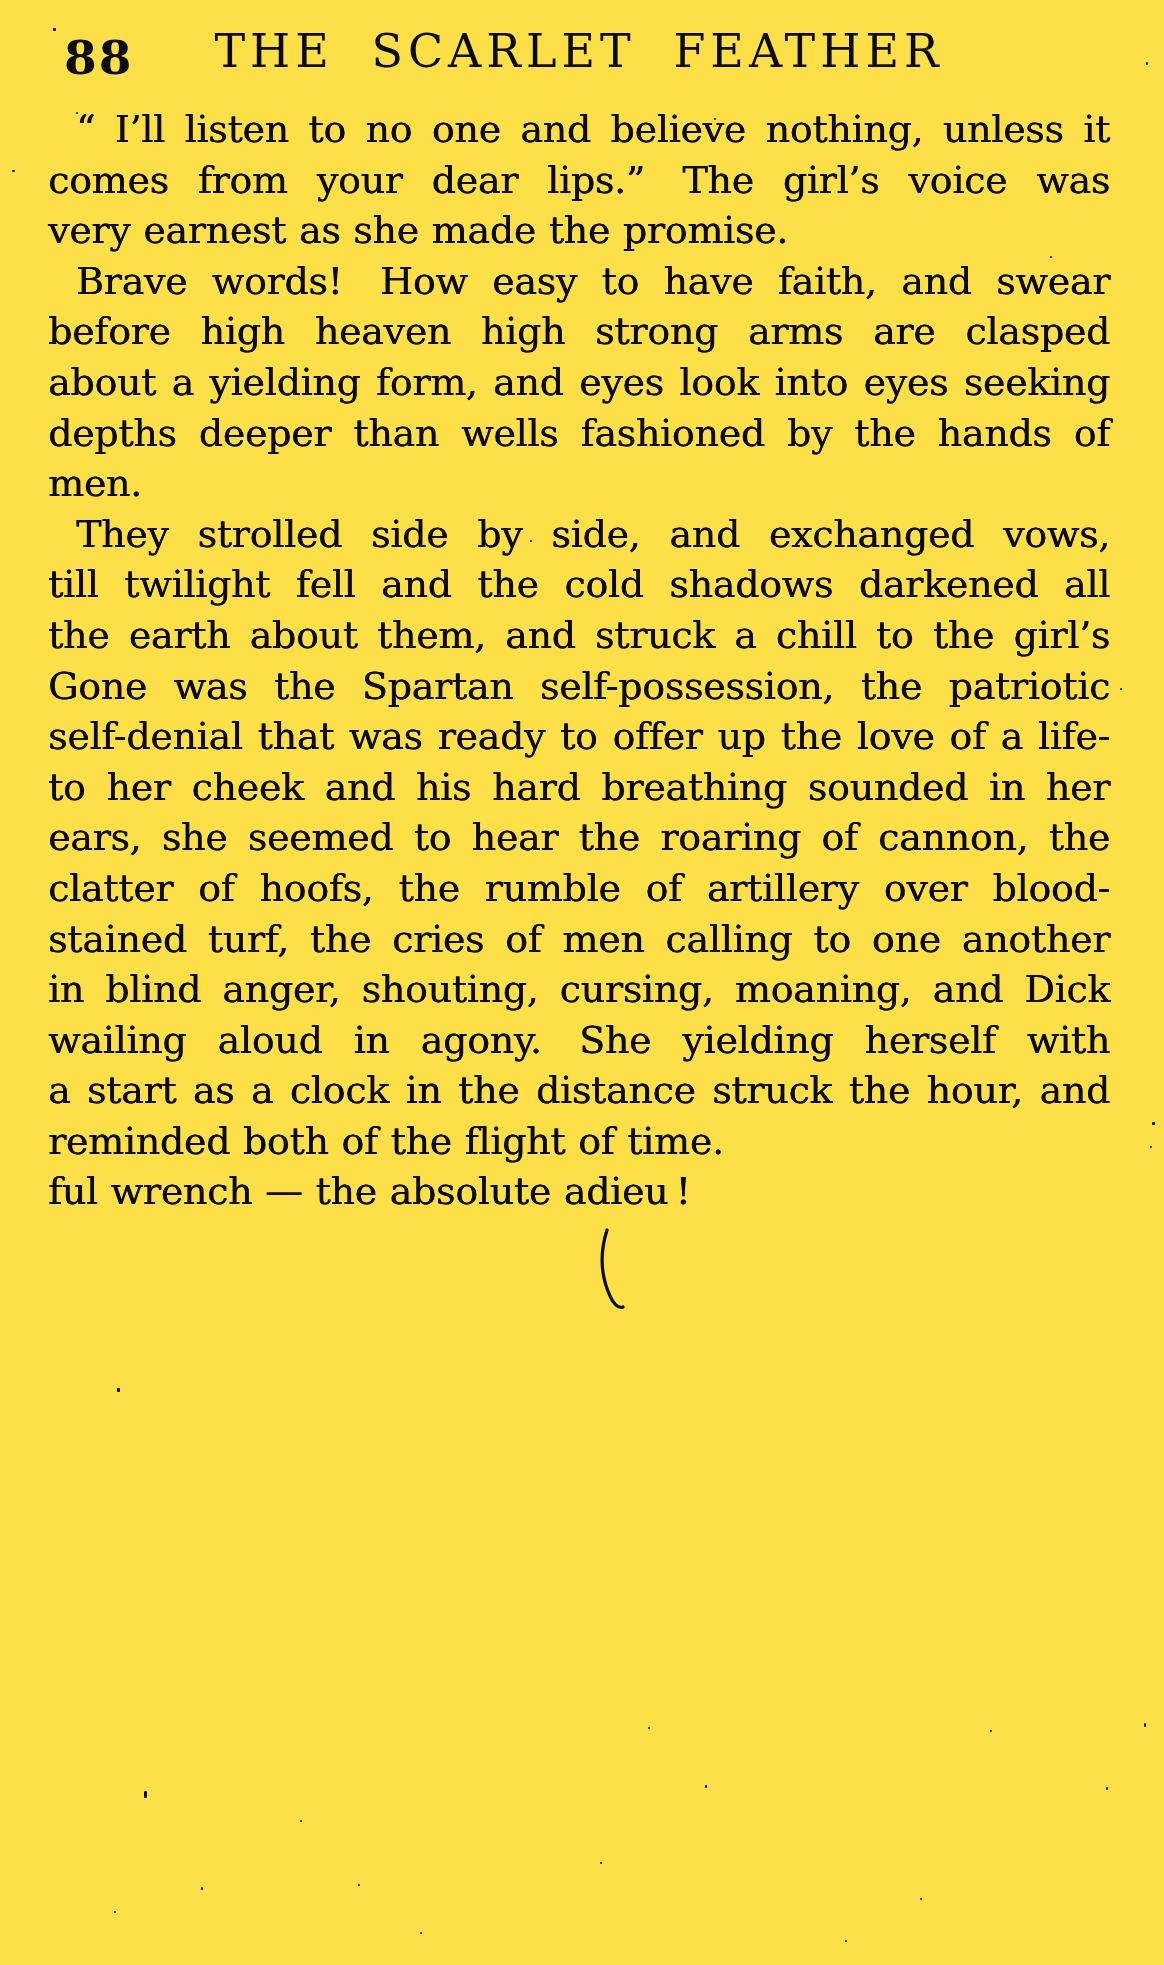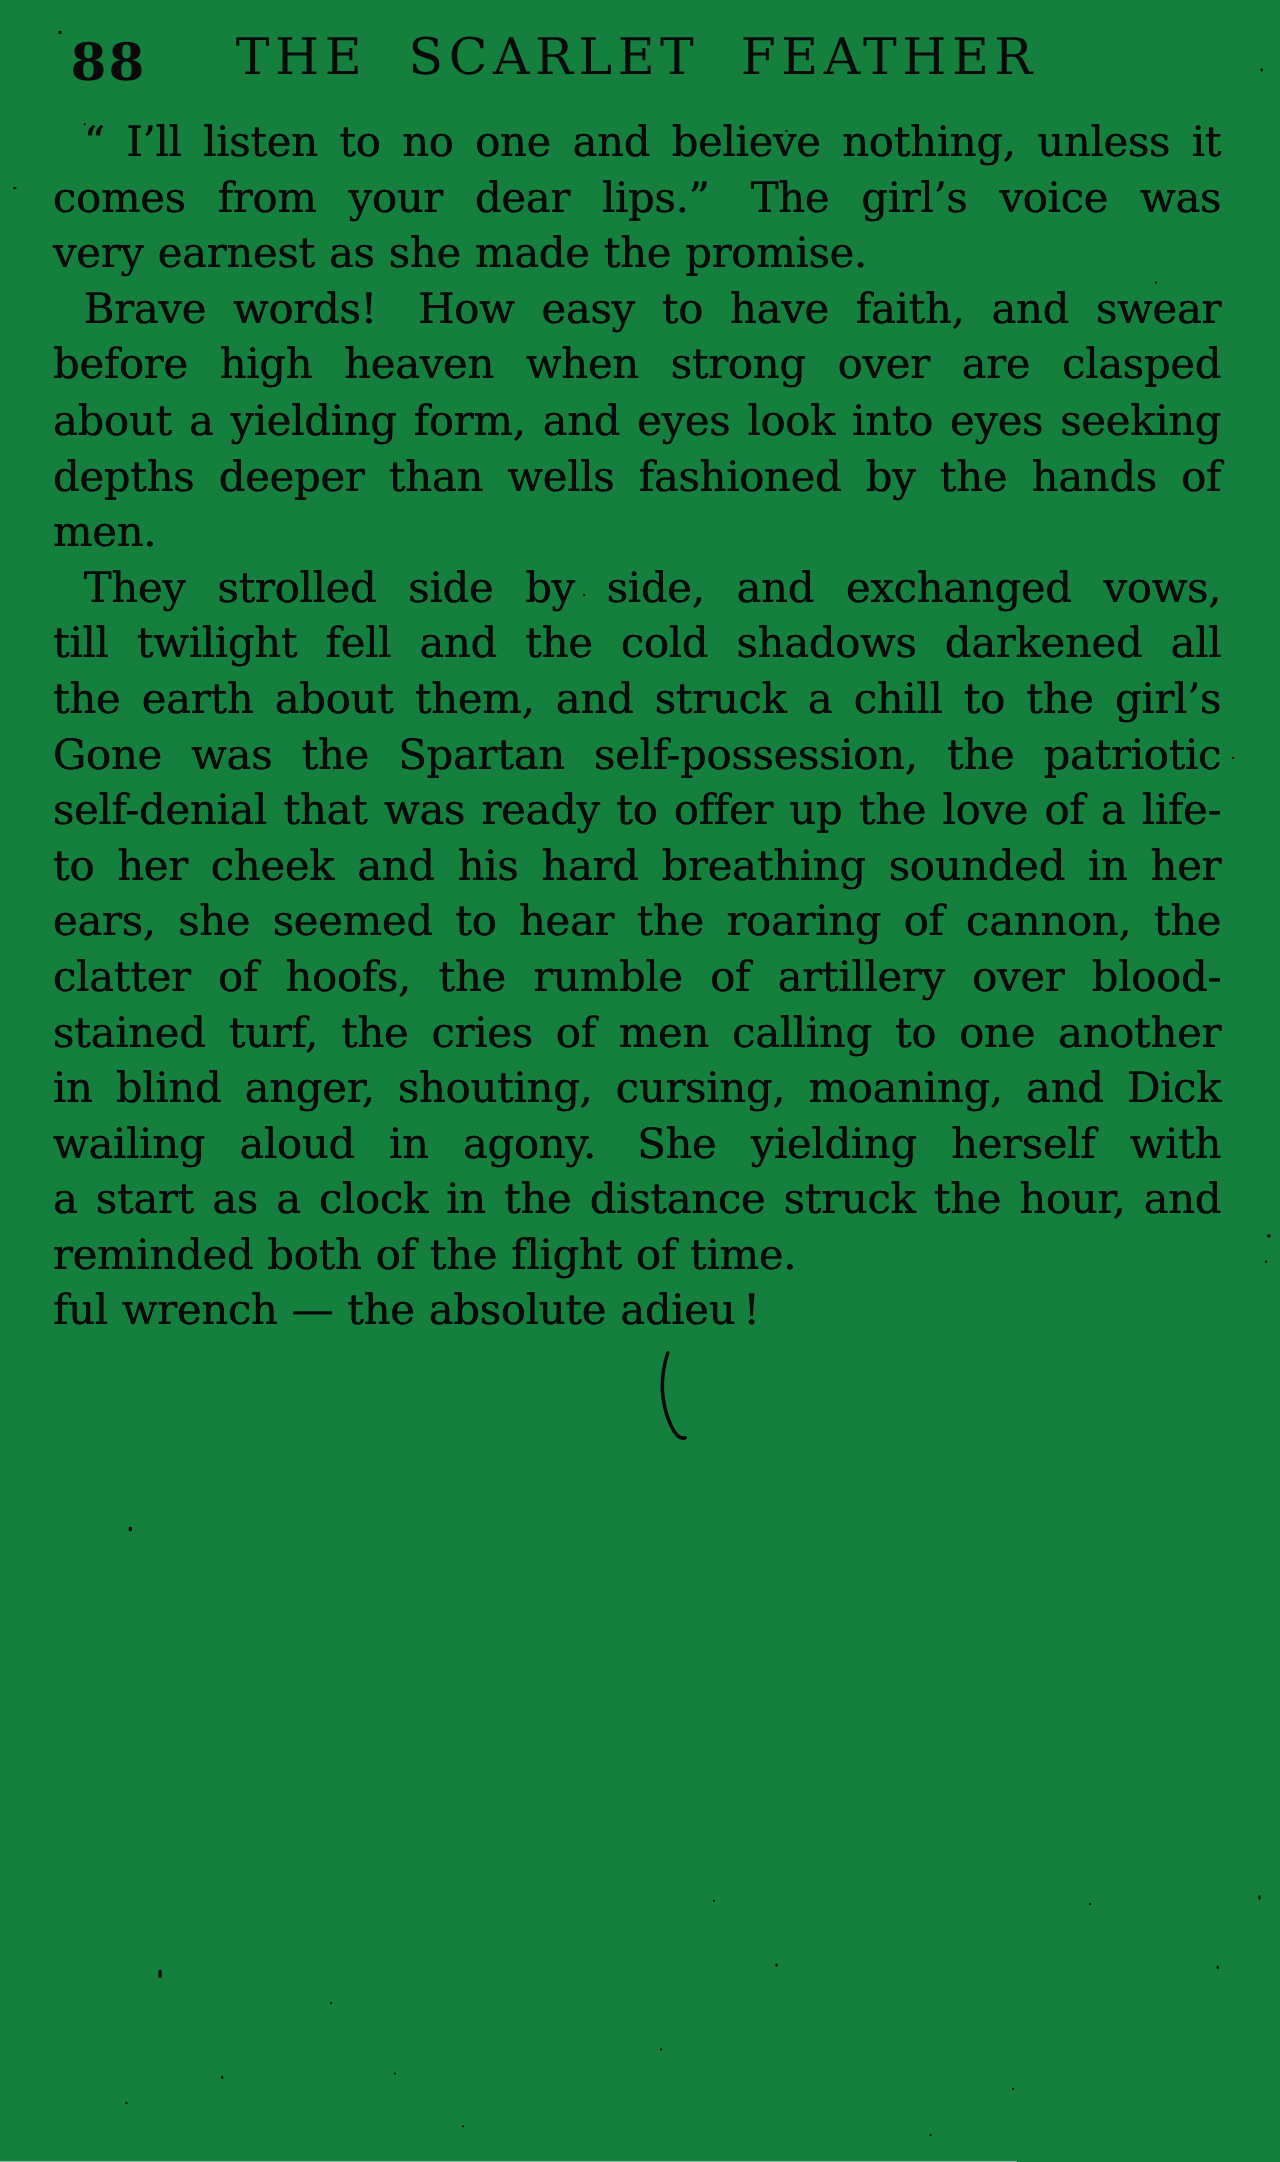--- a/index.html
+++ b/index.html
@@ -1,19 +1,19 @@
 <!DOCTYPE html>
 <html><head>
 <meta charset="utf-8">
 <style>
   html,body{margin:0;padding:0;background:#e8e8e8;}
   .page{
     position:relative;
     width:1164px;height:1965px;
-    background:#15803d;
+    background:#fde047;
     overflow:hidden;
     font-family:"DejaVu Serif","Liberation Serif",serif;
     color:#0a0a0a;
   }
   .running-header{position:absolute;top:24px;left:0;width:100%;height:62px;}
   .page-number{
     position:absolute;left:64px;top:6px;
     font-size:47px;font-weight:700;letter-spacing:2px;
   }
   .header-title{
@@ -53,21 +53,21 @@
   </div>
 
   <div class="body-text">
       <div class="para">
         <div class="line ind">“ I’ll listen to no one and believe nothing, unless it</div>
         <div class="line">comes from your dear lips.”  The girl’s voice was</div>
         <div class="line last">very earnest as she made the promise.</div>
       </div>
       <div class="para">
         <div class="line ind">Brave words!  How easy to have faith, and swear</div>
-        <div class="line">before high heaven when strong over are clasped</div>
+        <div class="line">before high heaven high strong arms are clasped</div>
         <div class="line">about a yielding form, and eyes look into eyes seeking</div>
         <div class="line">depths deeper than wells fashioned by the hands of</div>
         <div class="line last">men.</div>
       </div>
       <div class="para">
         <div class="line ind">They strolled side by side, and exchanged vows,</div>
         <div class="line">till twilight fell and the cold shadows darkened all</div>
         <div class="line">the earth about them, and struck a chill to the girl’s</div>
         <div class="line">Gone was the Spartan self-possession, the patriotic</div>
         <div class="line">self-denial that was ready to offer up the love of a life-</div>

